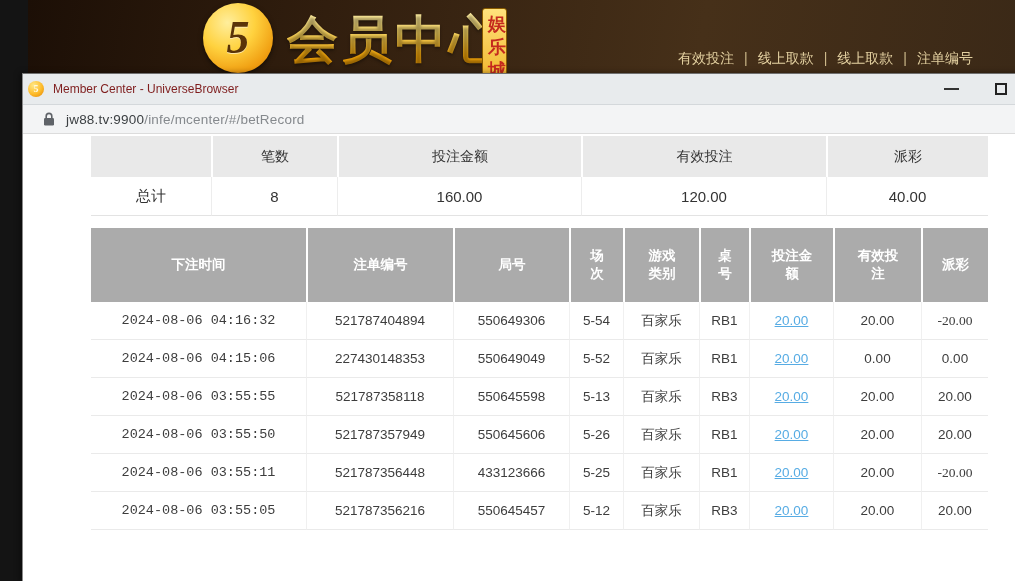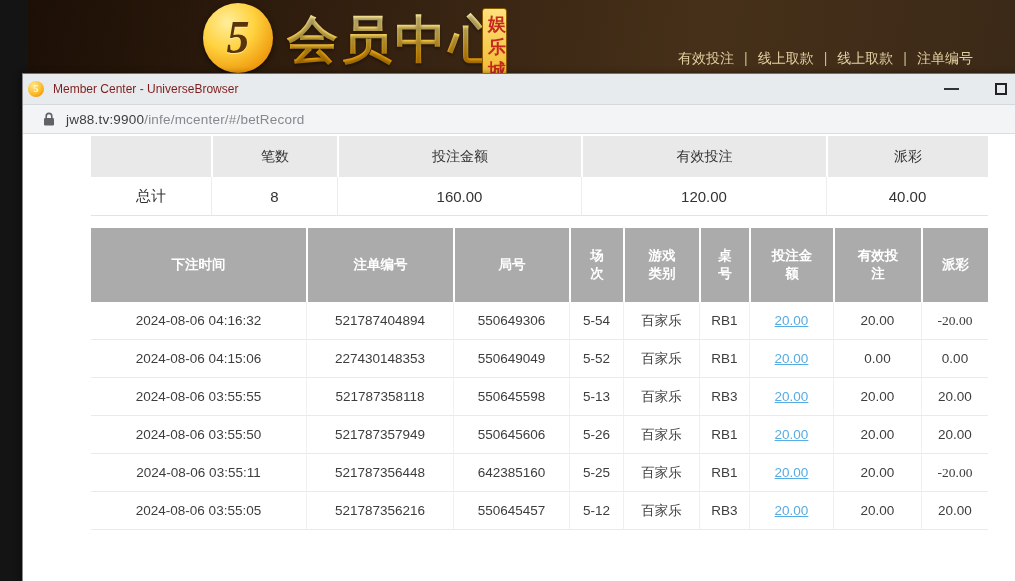--- a/index.html
+++ b/index.html
@@ -101,21 +101,21 @@
   .bet-table{margin-top:12px;}
   .bet-table th{
     height:40px;background:#ababab;color:#fff;font-size:13.5px;font-weight:700;
     text-align:center;padding:17px;border-left:2px solid #fff;
   }
   .bet-table th:first-child{border-left:none;}
   .bet-table td{
     height:37px;font-size:13.5px;color:#3d3d3d;text-align:center;padding:0;
     border-bottom:1px solid #eaeaea;border-left:1px solid #f0f0f0;background:#fff;white-space:nowrap;
   }
-  .bet-table td:first-child{border-left:none;}
+  .bet-table td:first-child{border-left:none;font-family:Liberation Mono, monospace;}
   .bc0{width:215px}.bc1{width:147px}.bc2{width:116px}.bc3{width:54px}.bc4{width:76px}
   .bc5{width:50px}.bc6{width:84px}.bc7{width:88px}.bc8{width:67px}
 
   .bet-link{color:#57ace4;text-decoration:underline;cursor:pointer;}
   .neg{color:#ee4b52;font-family:Liberation Serif, serif;}
 
   .pagination{position:absolute;top:504px;left:0;height:10px;}
 </style>
 </head>
 <body>
@@ -250,21 +250,21 @@
               <td>5-26</td>
               <td>百家乐</td>
               <td>RB1</td>
               <td><a class="bet-link">20.00</a></td>
               <td>20.00</td>
               <td>20.00</td>
             </tr>
             <tr>
               <td>2024-08-06 03:55:11</td>
               <td>521787356448</td>
-              <td>642385160</td>
+              <td>433123666</td>
               <td>5-25</td>
               <td>百家乐</td>
               <td>RB1</td>
               <td><a class="bet-link">20.00</a></td>
               <td>20.00</td>
               <td class="neg">-20.00</td>
             </tr>
             <tr>
               <td>2024-08-06 03:55:05</td>
               <td>521787356216</td>

